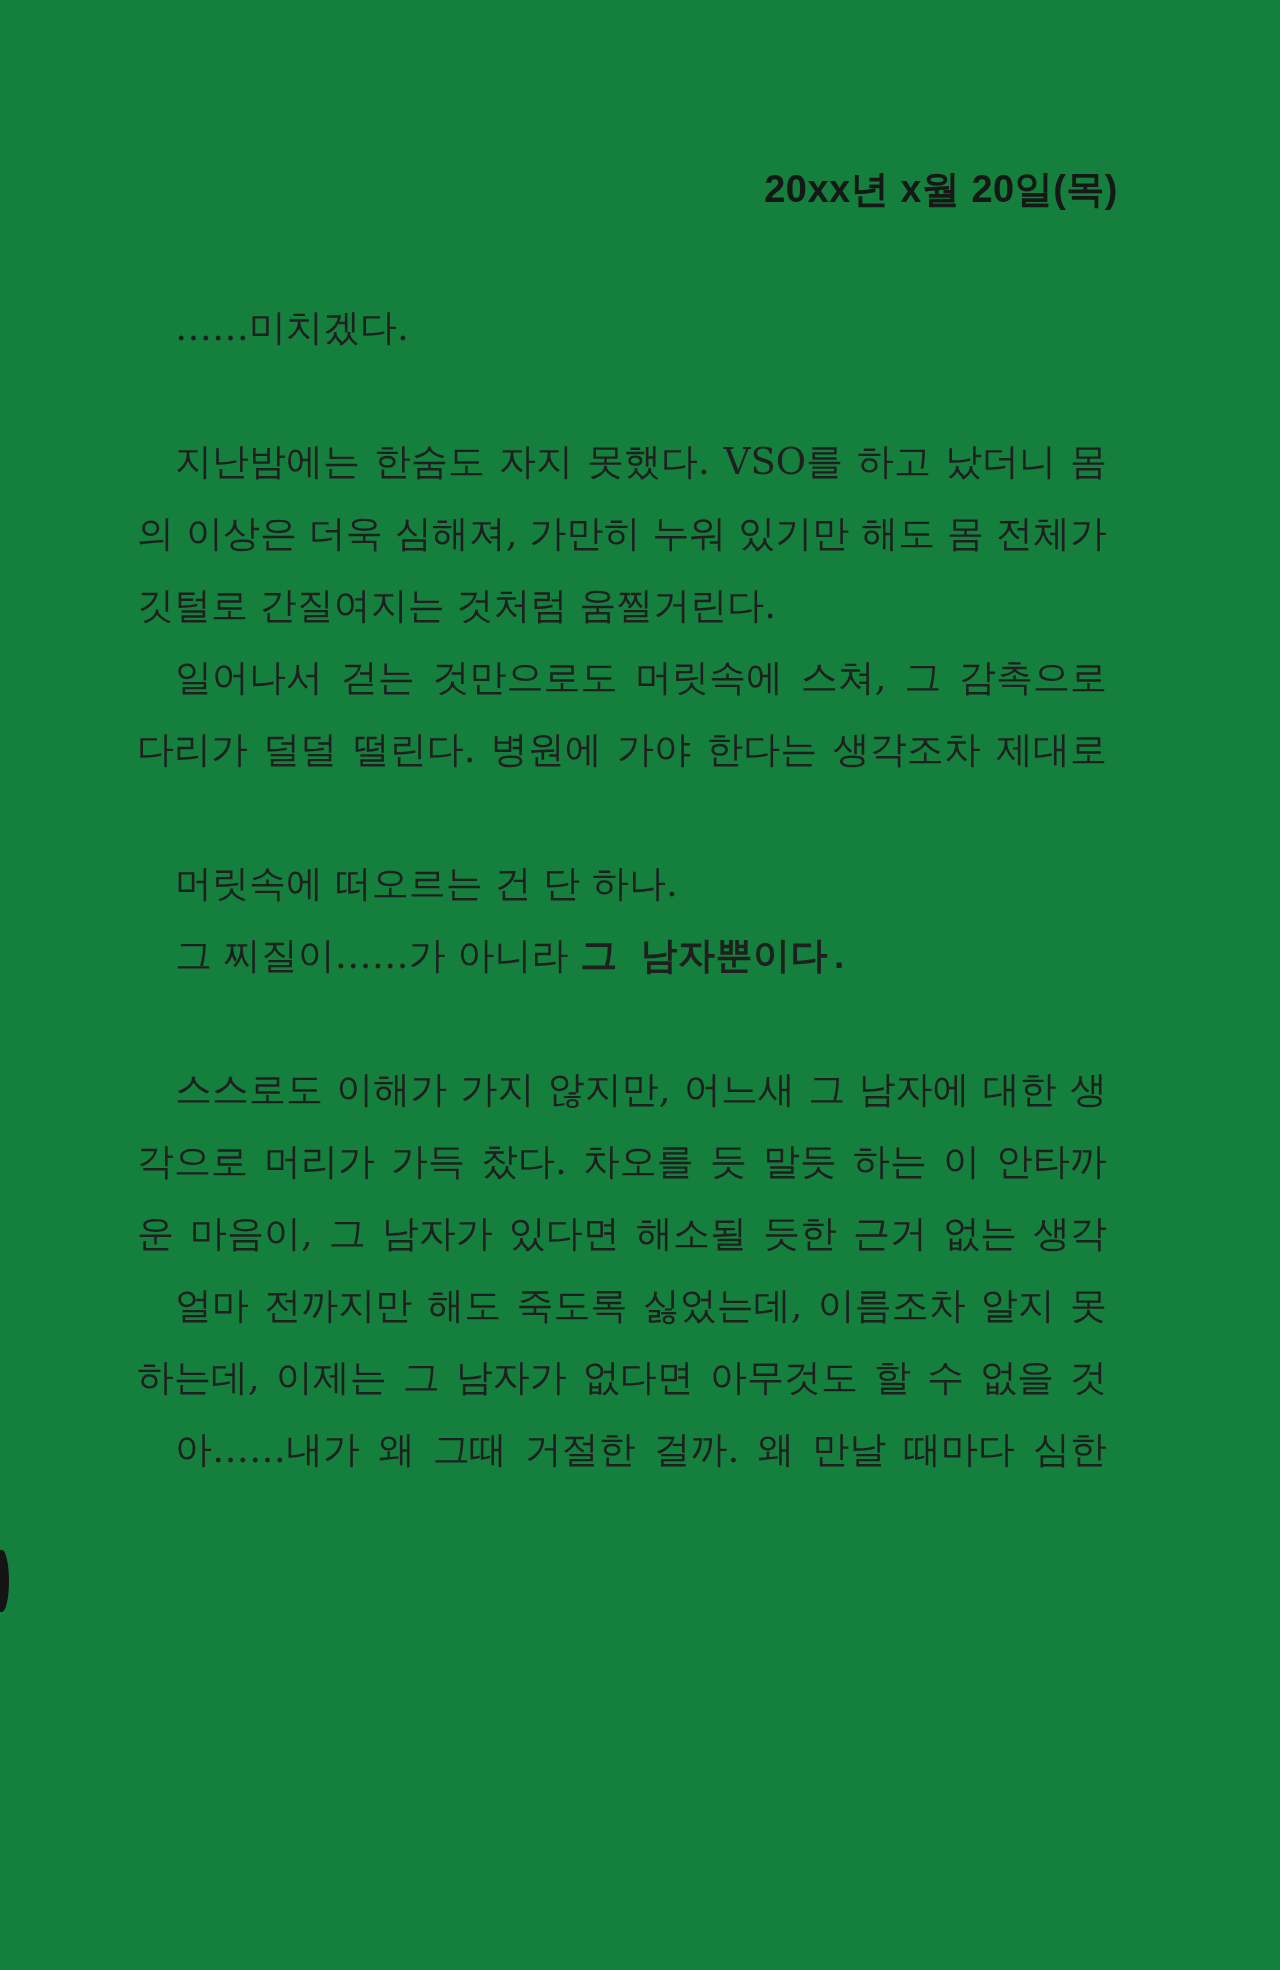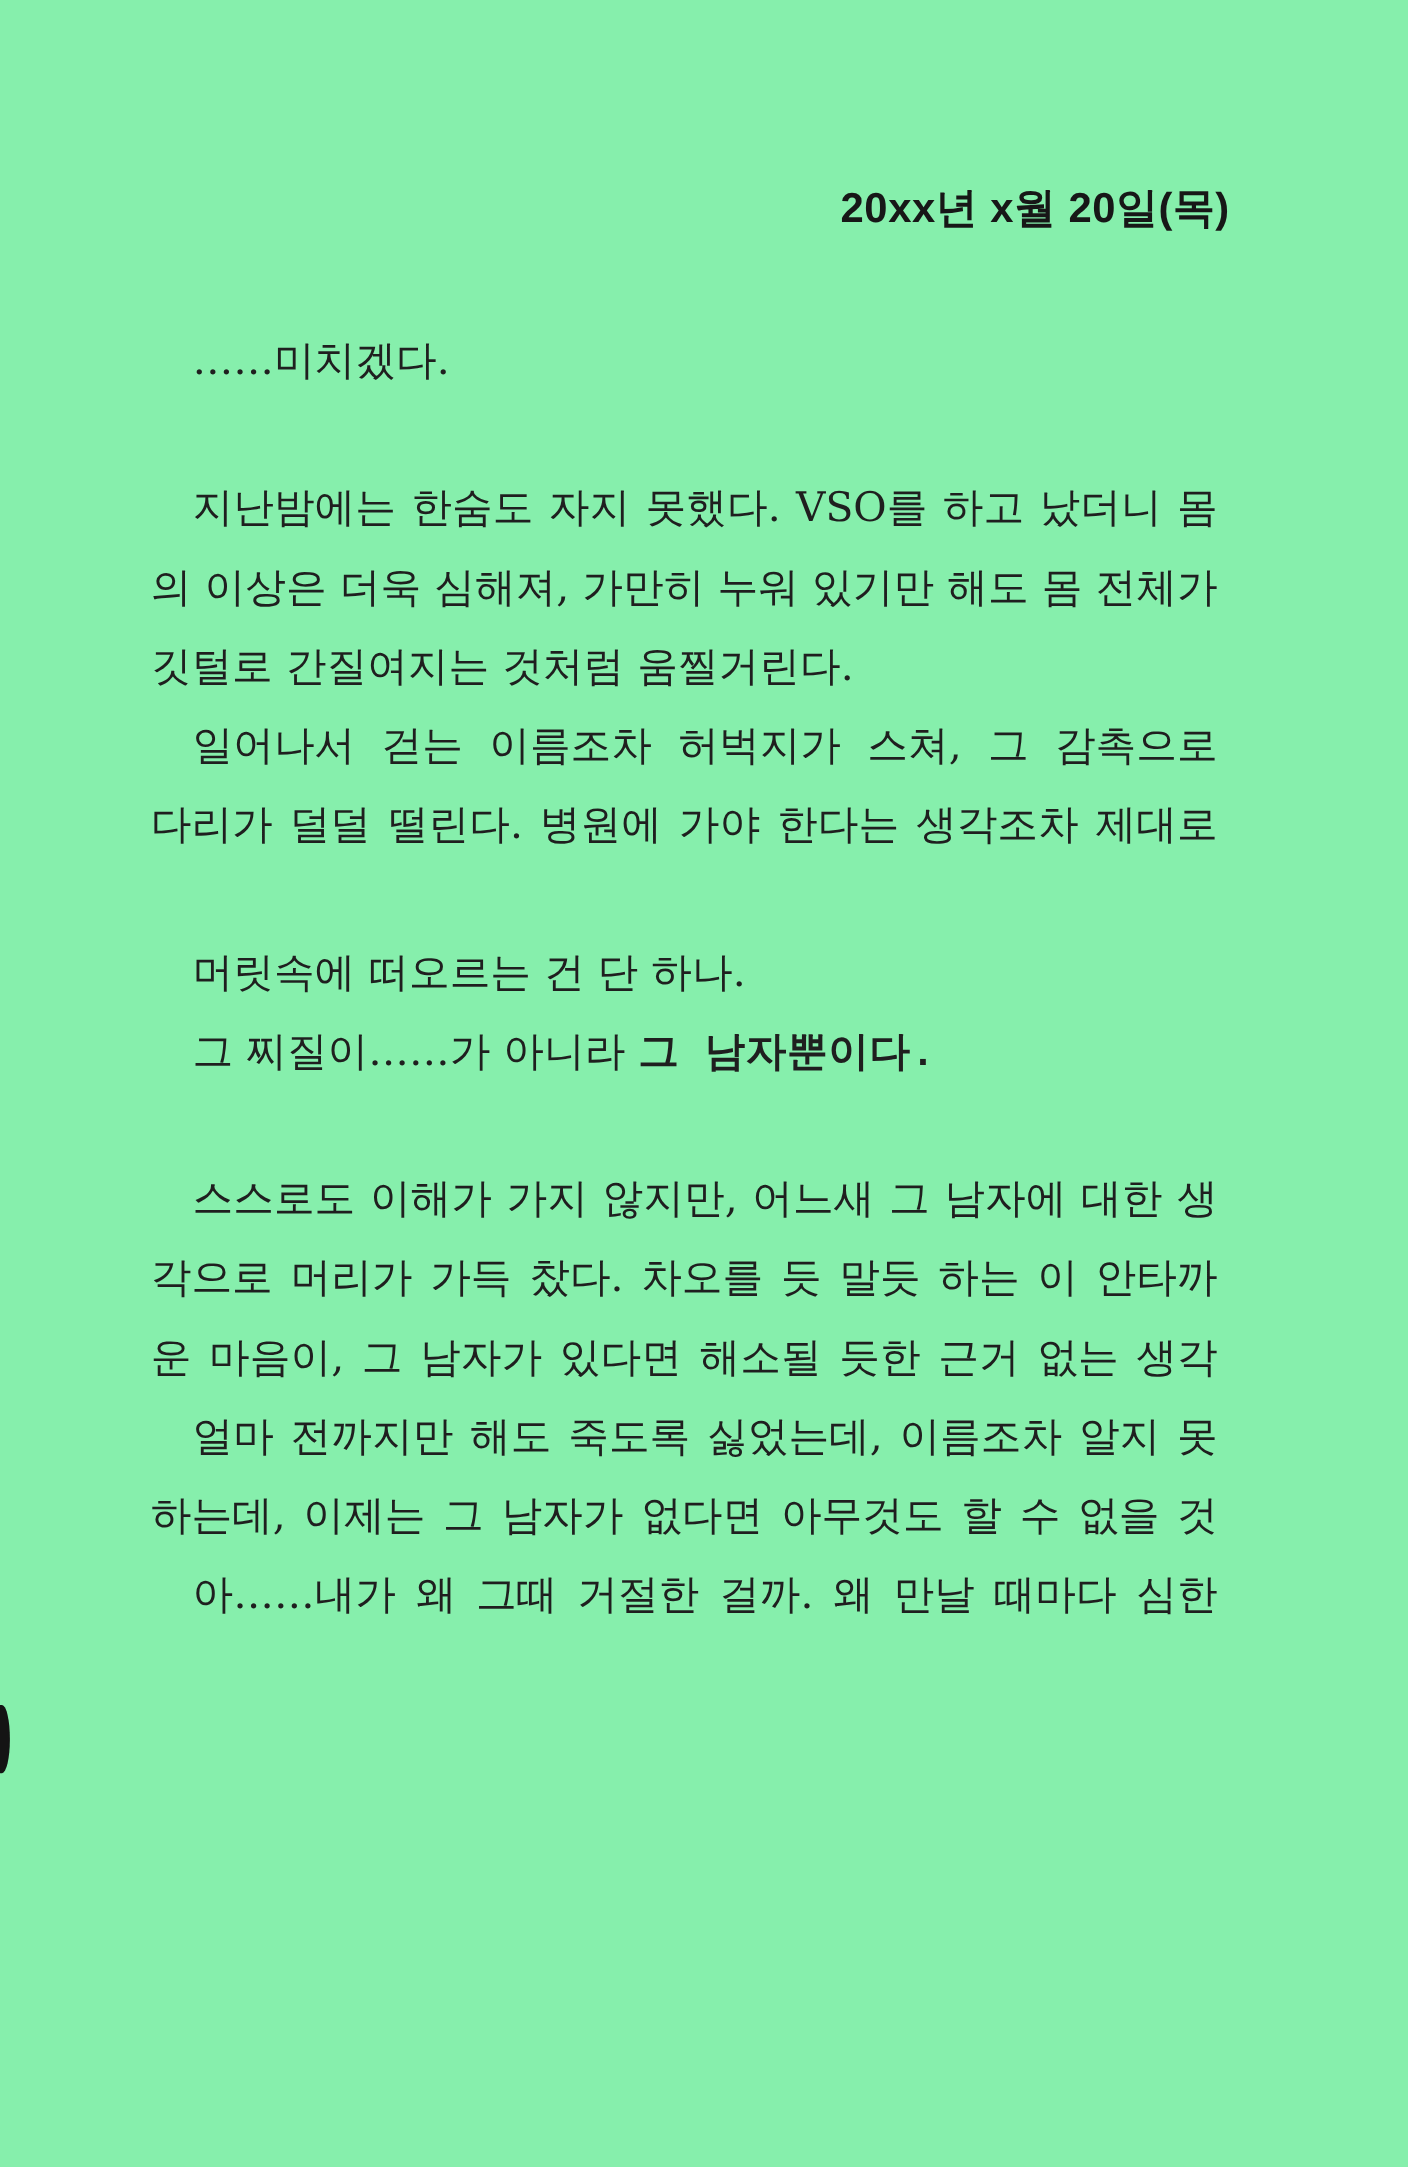--- a/index.html
+++ b/index.html
@@ -1,21 +1,21 @@
 <!DOCTYPE html>
 <html><head>
 <meta charset="utf-8">
 <style>
   html,body{margin:0;padding:0;background:#e9e9e9;}
   .page{
     position:relative;
     width:1280px;
     height:1970px;
     margin:0 auto;
-    background:#86efac;
+    background:#15803d;
     overflow:hidden;
     font-family:"DejaVu Serif","Liberation Serif",serif;
     color:#1f1f1f;
   }
   .date{
     position:absolute;
     top:164px;
     right:162px;
     font-family:"Liberation Sans","DejaVu Sans",sans-serif;
     font-weight:700;
@@ -58,21 +58,21 @@
   <div class="body">
 
     <div class="sec">
       <div class="line indent">……미치겠다.</div>
     </div>
 
     <div class="sec">
       <div class="line indent fill">지난밤에는 한숨도 자지 못했다. VSO를 하고 났더니 몸</div>
       <div class="line fill">의 이상은 더욱 심해져, 가만히 누워 있기만 해도 몸 전체가</div>
       <div class="line">깃털로 간질여지는 것처럼 움찔거린다.</div>
-      <div class="line indent fill">일어나서 걷는 이름조차 허벅지가 스쳐, 그 감촉으로</div>
+      <div class="line indent fill">일어나서 걷는 것만으로도 머릿속에 스쳐, 그 감촉으로</div>
       <div class="line fill">다리가 덜덜 떨린다. 병원에 가야 한다는 생각조차 제대로</div>
     </div>
 
     <div class="sec">
       <div class="line indent">머릿속에 떠오르는 건 단 하나.</div>
       <div class="line indent"><span>그 찌질이……가 아니라 </span><span class="bold">그 남자뿐이다.</span></div>
     </div>
 
     <div class="sec">
       <div class="line indent fill">스스로도 이해가 가지 않지만, 어느새 그 남자에 대한 생</div>

